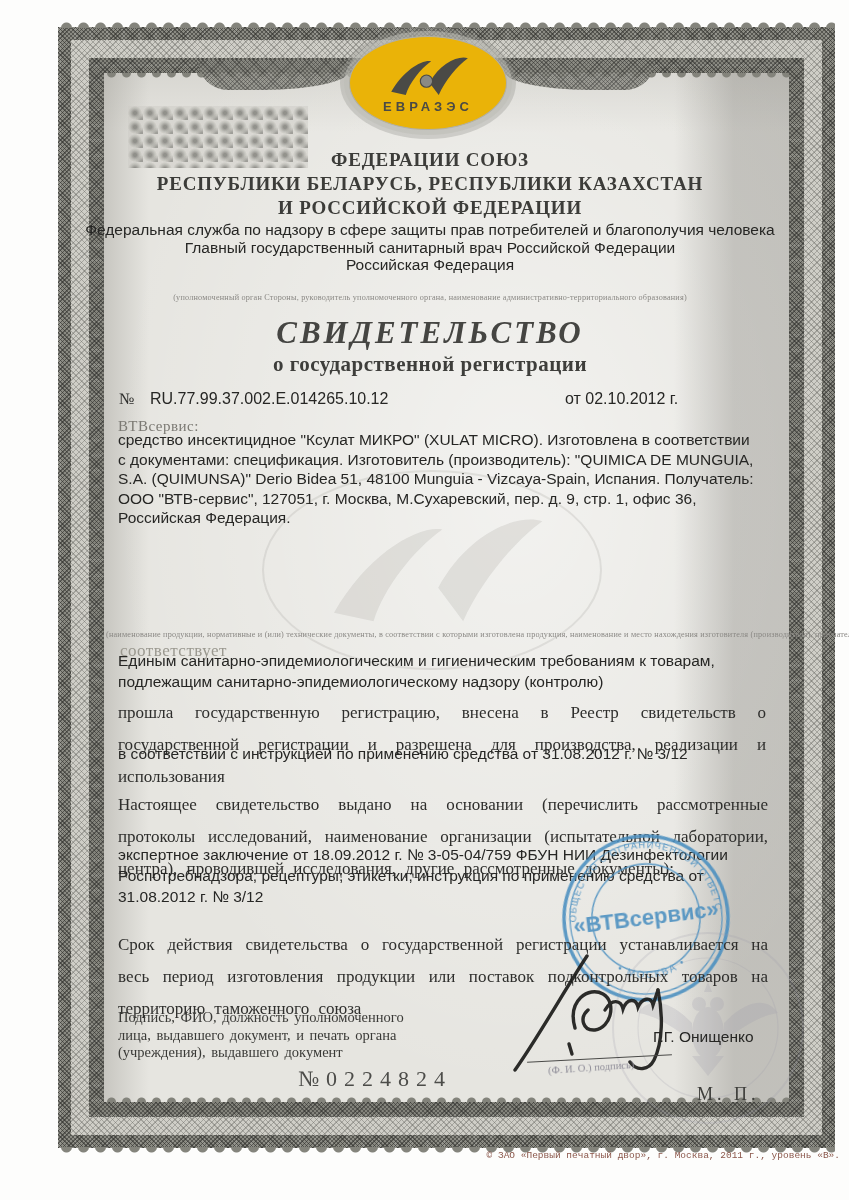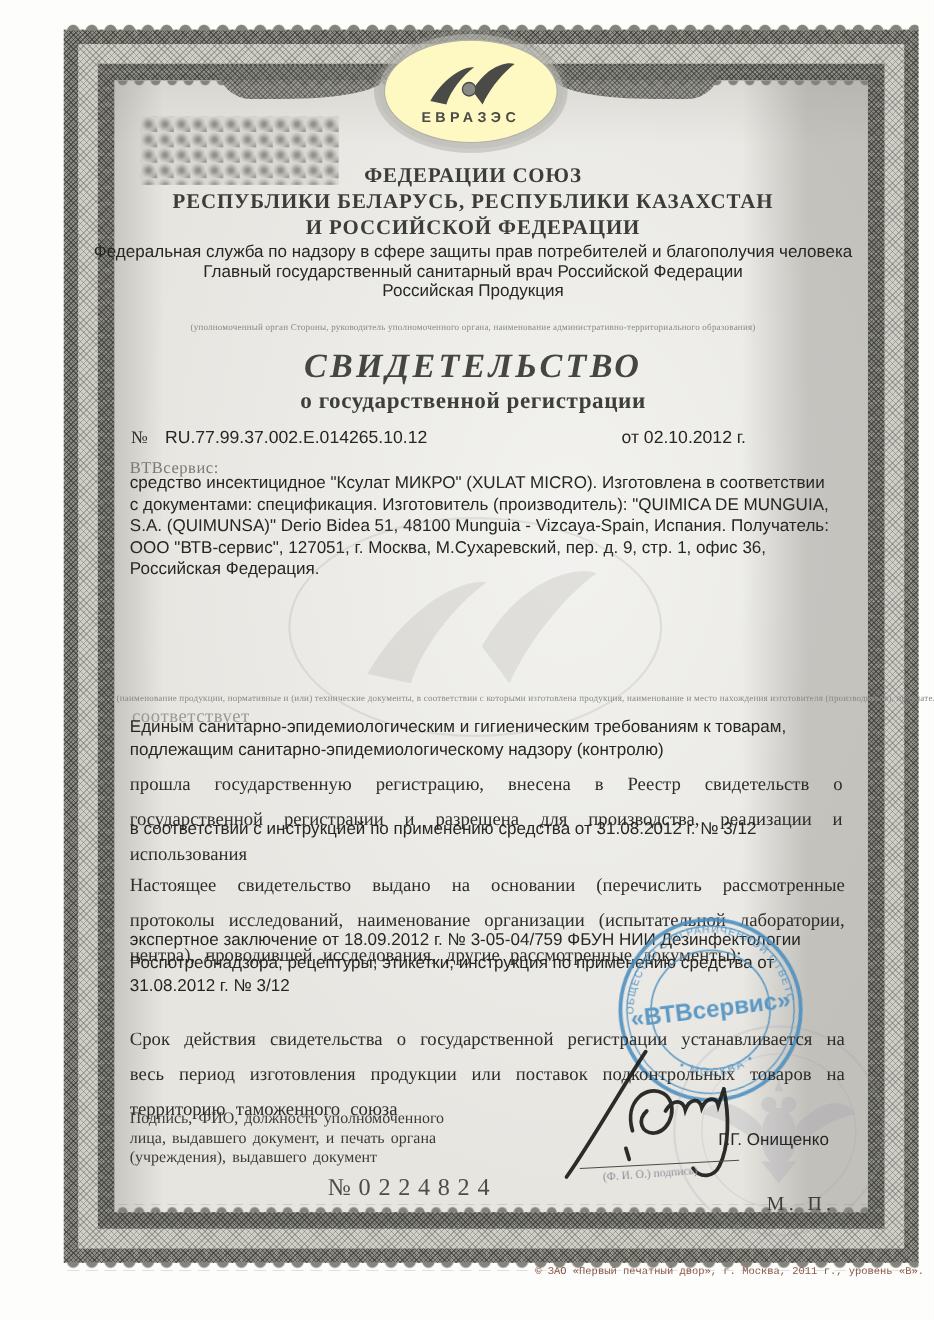--- a/index.html
+++ b/index.html
@@ -72,21 +72,21 @@
     background-image:repeating-linear-gradient(45deg, rgba(40,40,38,.45) 0 1px, transparent 1px 3px),
                      repeating-linear-gradient(-45deg, rgba(40,40,38,.45) 0 1px, transparent 1px 3px);
     opacity:.85;
   }
   .wing.left  { left:198px; border-radius:0 0 60% 30px; }
   .wing.right { left:505px; border-radius:0 0 30px 60%; }
 
   
   .emblem {
     position:absolute; left:349px; top:36px; width:158px; height:94px;
-    background:#fef9c3; border-radius:50%;
+    background:#eab308; border-radius:50%;
     border:1px solid #b0afa8;
     box-shadow:0 0 0 5px rgba(190,189,182,.55), 0 0 0 9px rgba(150,149,142,.35);
     display:flex; flex-direction:column; align-items:center; justify-content:center;
   }
   .emblem svg { width:92px; height:46px; display:block; }
   .emblem-label {
     font-family:"Liberation Sans", sans-serif; font-weight:bold;
     font-size:13px; letter-spacing:4px; color:#4a4a46; margin-top:1px;
   }
   
@@ -166,21 +166,21 @@
   <div class="emblem-label">ЕВРАЗЭС</div>
 </div>
 
 <div class="patch"></div>
 
 <div class="abs ctr serif-b h-union" style="top:149px">ФЕДЕРАЦИИ СОЮЗ</div>
 <div class="abs ctr serif-b h-union" style="top:173px">РЕСПУБЛИКИ БЕЛАРУСЬ, РЕСПУБЛИКИ КАЗАХСТАН</div>
 <div class="abs ctr serif-b h-union" style="top:197px">И РОССИЙСКОЙ ФЕДЕРАЦИИ</div>
 <div class="abs ctr sans agency" style="top:221px">Федеральная служба по надзору в сфере защиты прав потребителей и благополучия человека</div>
 <div class="abs ctr sans agency" style="top:239px">Главный государственный санитарный врач Российской Федерации</div>
-<div class="abs ctr sans agency" style="top:256px">Российская Продукция</div>
+<div class="abs ctr sans agency" style="top:256px">Российская Федерация</div>
 <div class="abs ctr footnote" style="top:293px">(уполномоченный орган Стороны, руководитель уполномоченного органа, наименование административно-территориального образования)</div>
 
 <div class="abs ctr serif-b title-main" style="top:315px">СВИДЕТЕЛЬСТВО</div>
 <div class="abs ctr serif-b title-sub" style="top:352px">о государственной регистрации</div>
 
 <div class="abs numline" style="left:119px; top:390px">№</div>
 <div class="abs sans numline" style="left:150px; top:390px">RU.77.99.37.002.Е.014265.10.12</div>
 <div class="abs sans numline" style="left:565px; top:390px">от 02.10.2012 г.</div>
 
 <div class="abs label-faded" style="left:118px; top:418px">ВТВсервис:</div>

